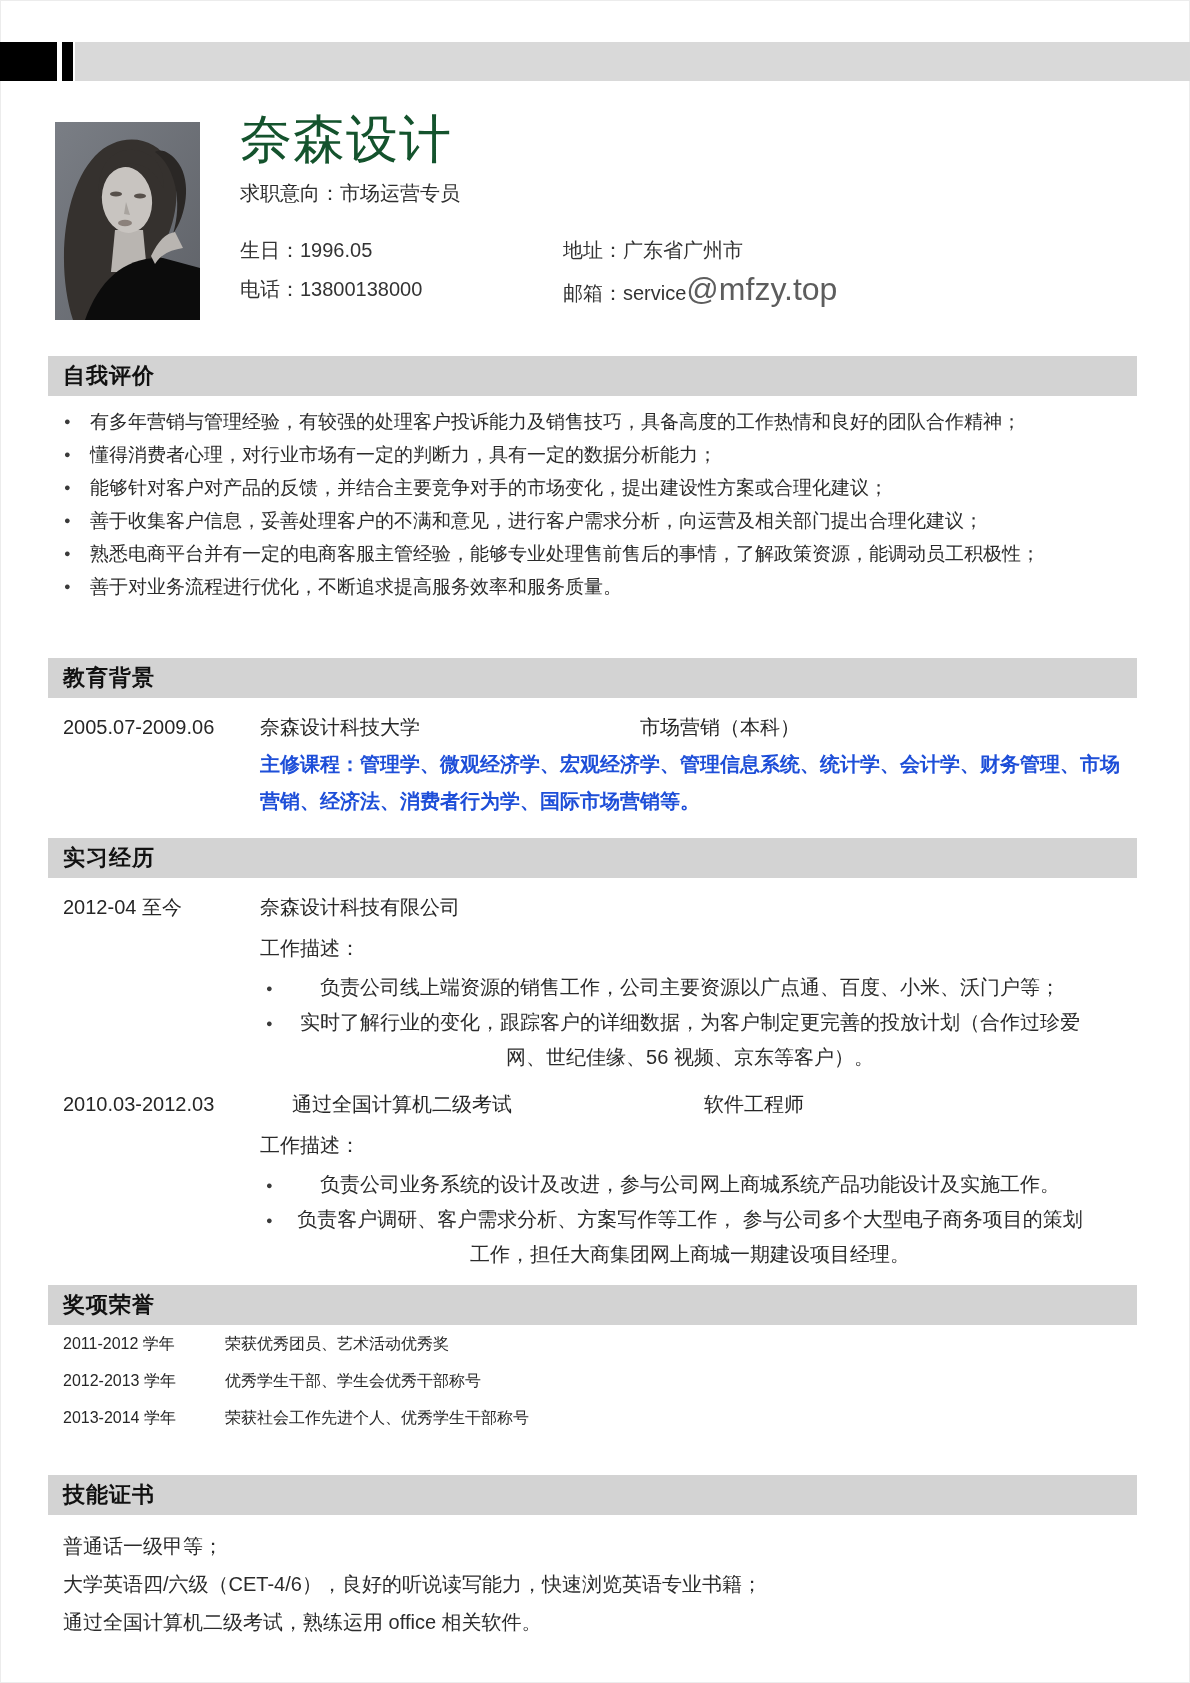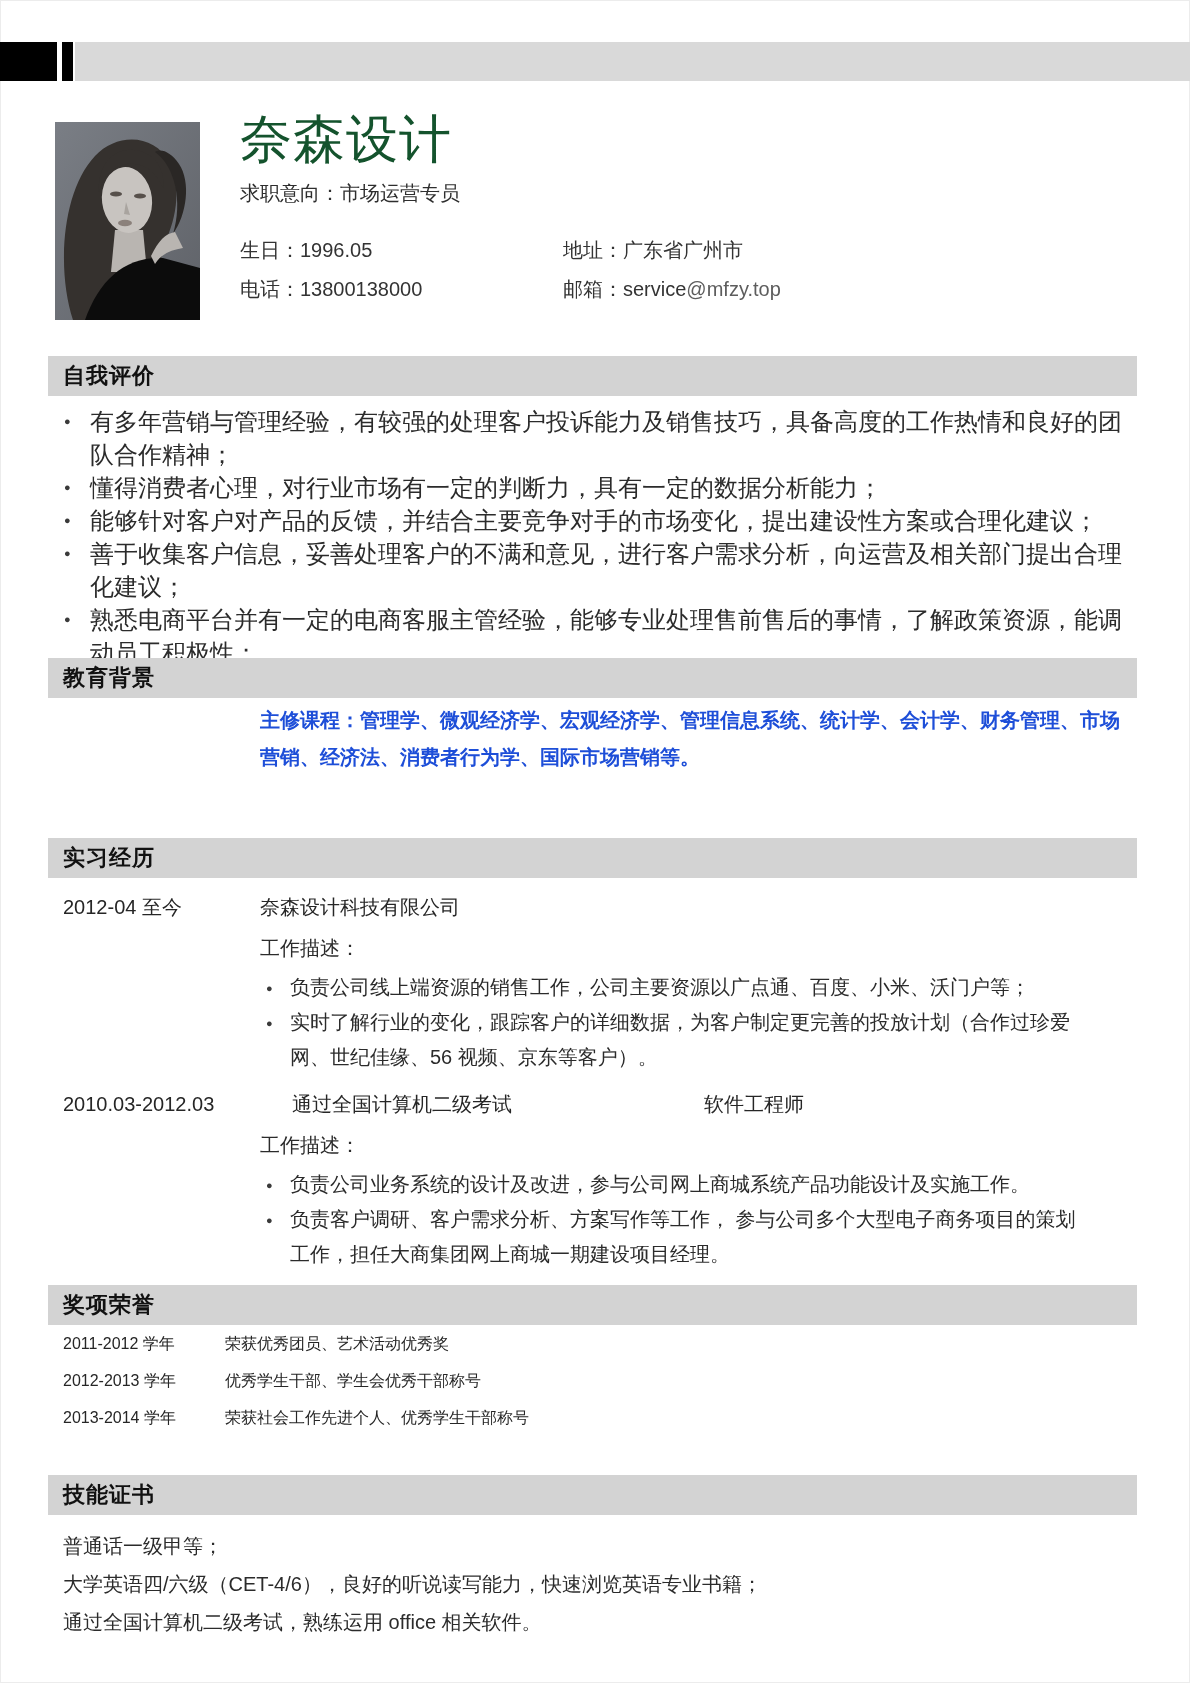--- a/index.html
+++ b/index.html
@@ -16,40 +16,40 @@
 
   
   .header{position:absolute;top:108px;left:55px;right:53px;}
   .photo{position:absolute;left:0;top:14px;width:145px;height:198px;background:#70747a;overflow:hidden;}
   .photo svg{display:block;}
   .header-text{margin-left:185px;}
   .name{font-size:52px;font-weight:400;line-height:62px;margin:0;color:#14532d;letter-spacing:1px;}
   .job-intent{font-size:20px;margin-top:10px;color:#2e2e2e;}
   .info-grid{display:grid;grid-template-columns:323px 1fr;row-gap:13px;margin-top:30px;font-size:20px;color:#333;}
   .info-item{white-space:nowrap;line-height:26px;}
-  .email-domain{font-size:20px;color:#5d5d5d;font-weight:300;}
+  .email-domain{font-size:32px;color:#5d5d5d;font-weight:300;}
 
   
   .section{position:absolute;left:48px;width:1089px;}
   .section-bar{height:40px;background:#d3d3d3;display:flex;align-items:center;padding-left:15px;box-sizing:border-box;}
   .section-title{font-size:22px;font-weight:700;color:#111;letter-spacing:1px;text-align:right;}
 
   
   .eval-list{list-style:none;margin:6px 0 0 0;padding:0;}
-  .eval-list li{position:relative;padding-left:42px;font-size:24px;line-height:33px;color:#2b2b2b;}
+  .eval-list li{position:relative;padding-left:42px;font-size:19px;line-height:33px;color:#2b2b2b;}
   .eval-list li::before{content:"●";position:absolute;left:16px;top:0;font-size:11px;color:#3a3a3a;}
 
   
   .entry-row{display:flex;padding-left:15px;font-size:20px;line-height:30px;color:#262626;}
   .col-date{width:197px;flex:none;}
   .col-org{width:380px;flex:none;}
   .col-role{flex:1;}
   .entry-detail{margin-left:212px;max-width:860px;font-size:20px;line-height:37px;color:#1d4ed8;margin-top:4px;font-weight:bold;}
   .desc-label{margin-left:212px;font-size:20px;line-height:30px;color:#2b2b2b;margin-top:11px;}
-  .work-bullets{list-style:none;margin:7px 0 0 212px;padding:0;}
+  .work-bullets{list-style:none;margin:7px 0 0 212px;padding:0;text-align:center;}
   .work-bullets li{position:relative;padding-left:30px;max-width:800px;font-size:20px;line-height:35px;color:#2b2b2b;}
   .work-bullets li::before{content:"●";position:absolute;left:6px;top:1px;font-size:11px;color:#3a3a3a;}
   .entry2{margin-top:12px;gap:32px;}
 
   
   .award-row{display:flex;padding-left:15px;font-size:16px;line-height:37px;color:#262626;}
   .award-date{width:162px;flex:none;}
 
   
   .skill-lines{padding-left:15px;font-size:20px;line-height:38px;color:#2b2b2b;margin-top:12px;}
@@ -127,20 +127,25 @@
     <li>善于收集客户信息，妥善处理客户的不满和意见，进行客户需求分析，向运营及相关部门提出合理化建议；</li>
     <li>熟悉电商平台并有一定的电商客服主管经验，能够专业处理售前售后的事情，了解政策资源，能调动员工积极性；</li>
     <li>善于对业务流程进行优化，不断追求提高服务效率和服务质量。</li>
   </ul>
 </div>
 
 <div class="section sec-edu">
   <div class="section-bar">
     <span class="section-title">教育背景</span>
   </div>
+  <div class="entry-row">
+    <span class="col-date">2005.07-2009.06</span>
+    <span class="col-org">奈森设计科技大学</span>
+    <span class="col-role">市场营销（本科）</span>
+  </div>
   <div class="entry-detail">主修课程：管理学、微观经济学、宏观经济学、管理信息系统、统计学、会计学、财务管理、市场营销、经济法、消费者行为学、国际市场营销等。</div>
 </div>
 
 <div class="section sec-intern">
   <div class="section-bar">
     <span class="section-title">实习经历</span>
   </div>
 
   <div class="entry-row">
     <span class="col-date">2012-04 至今</span>

